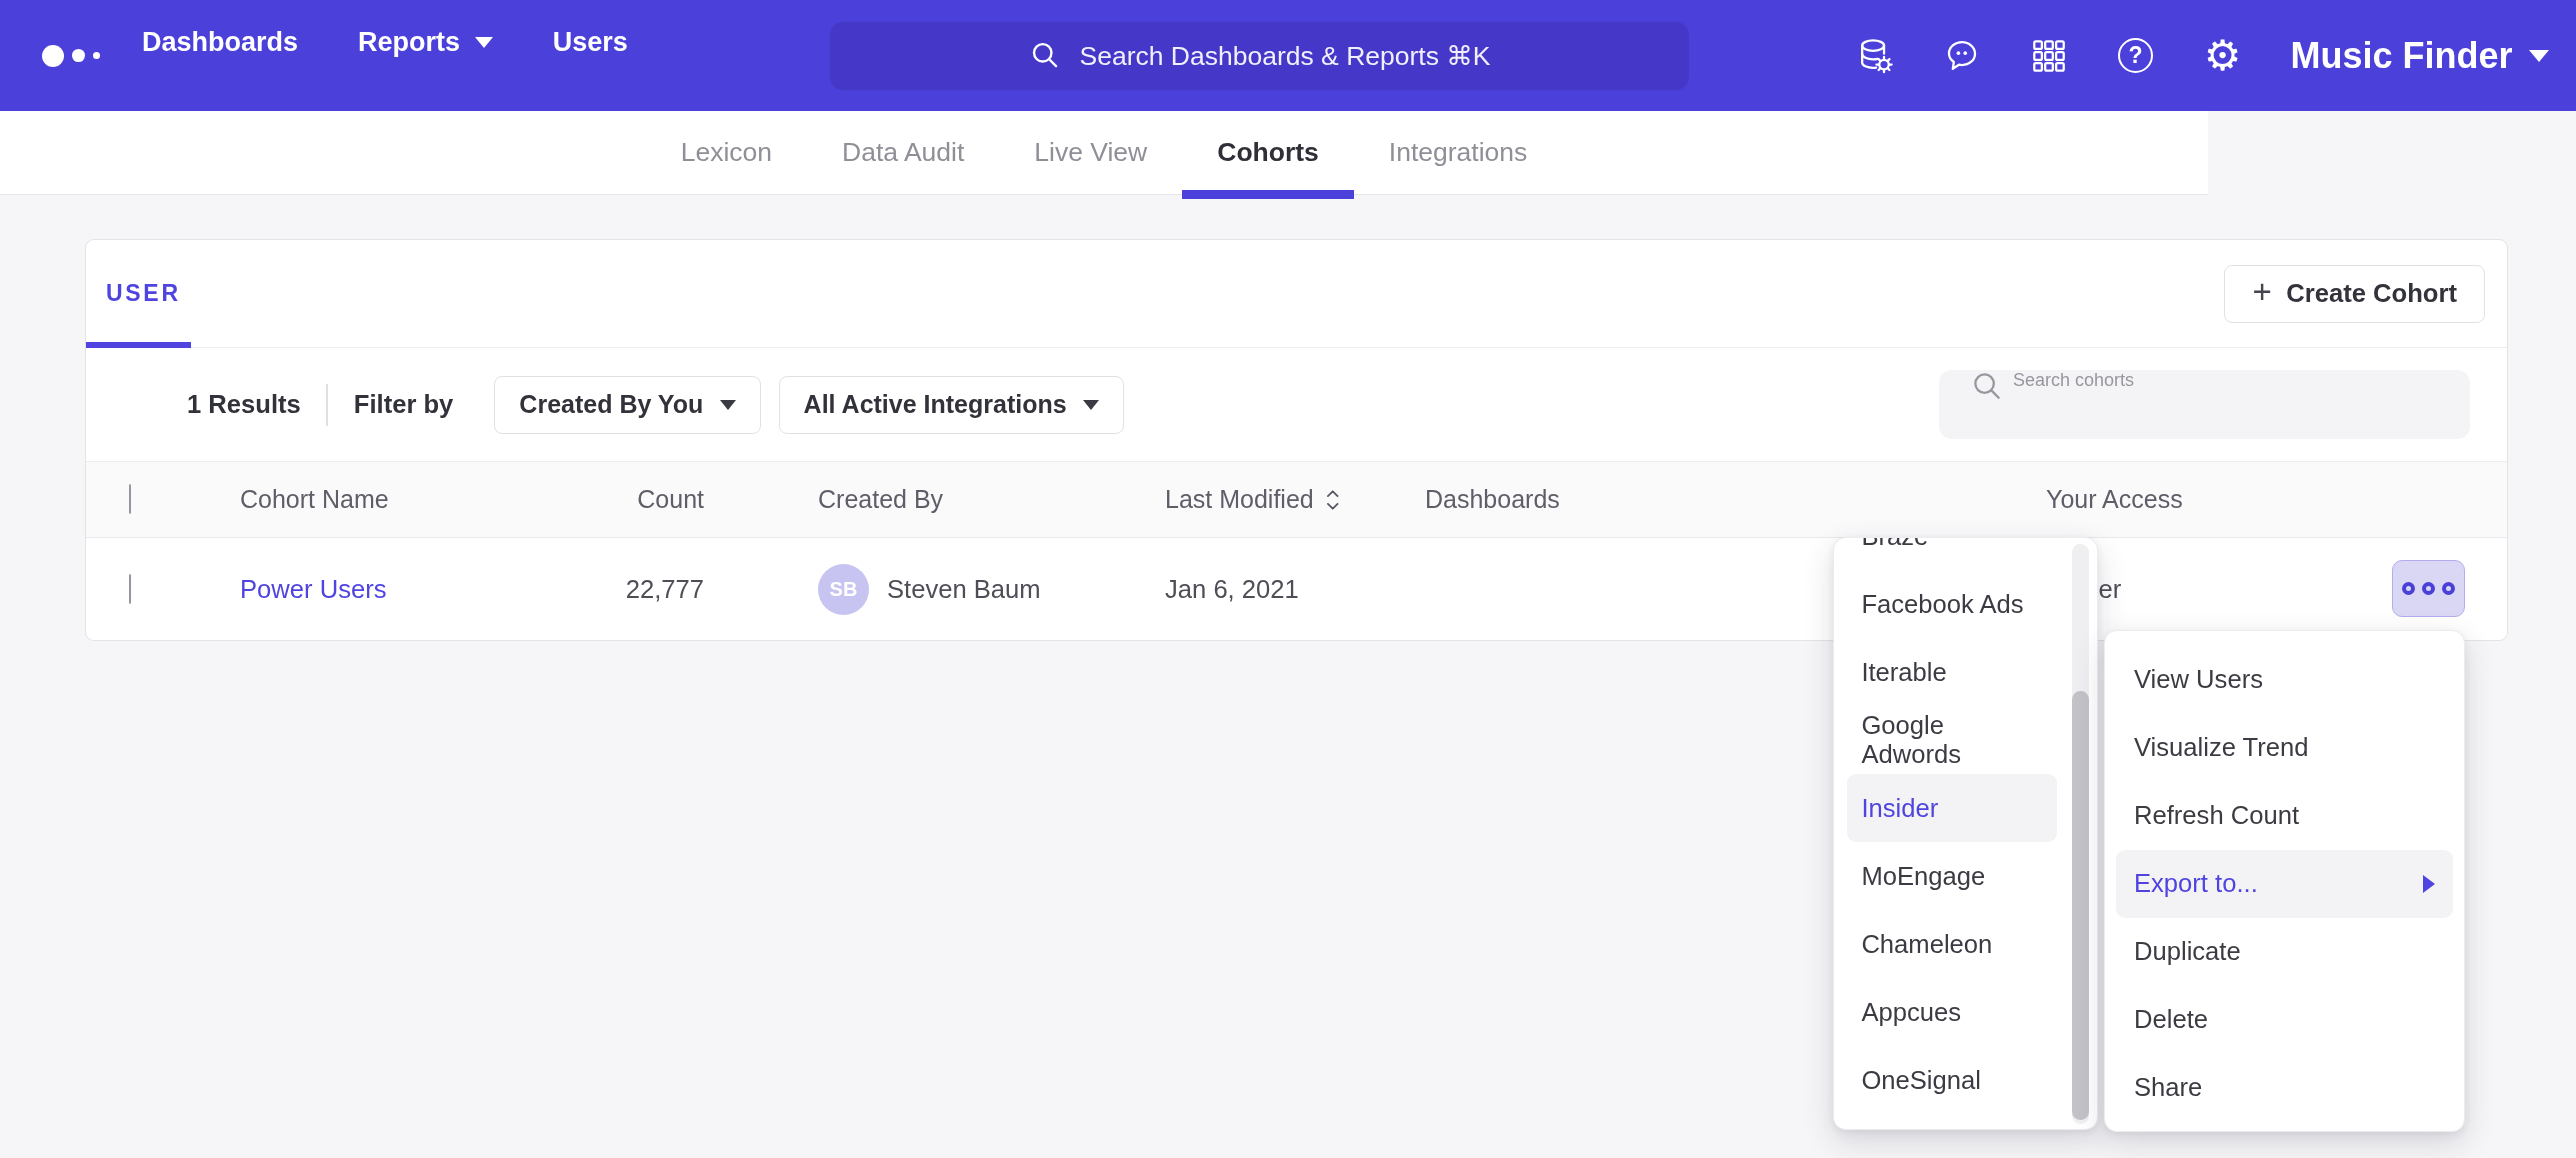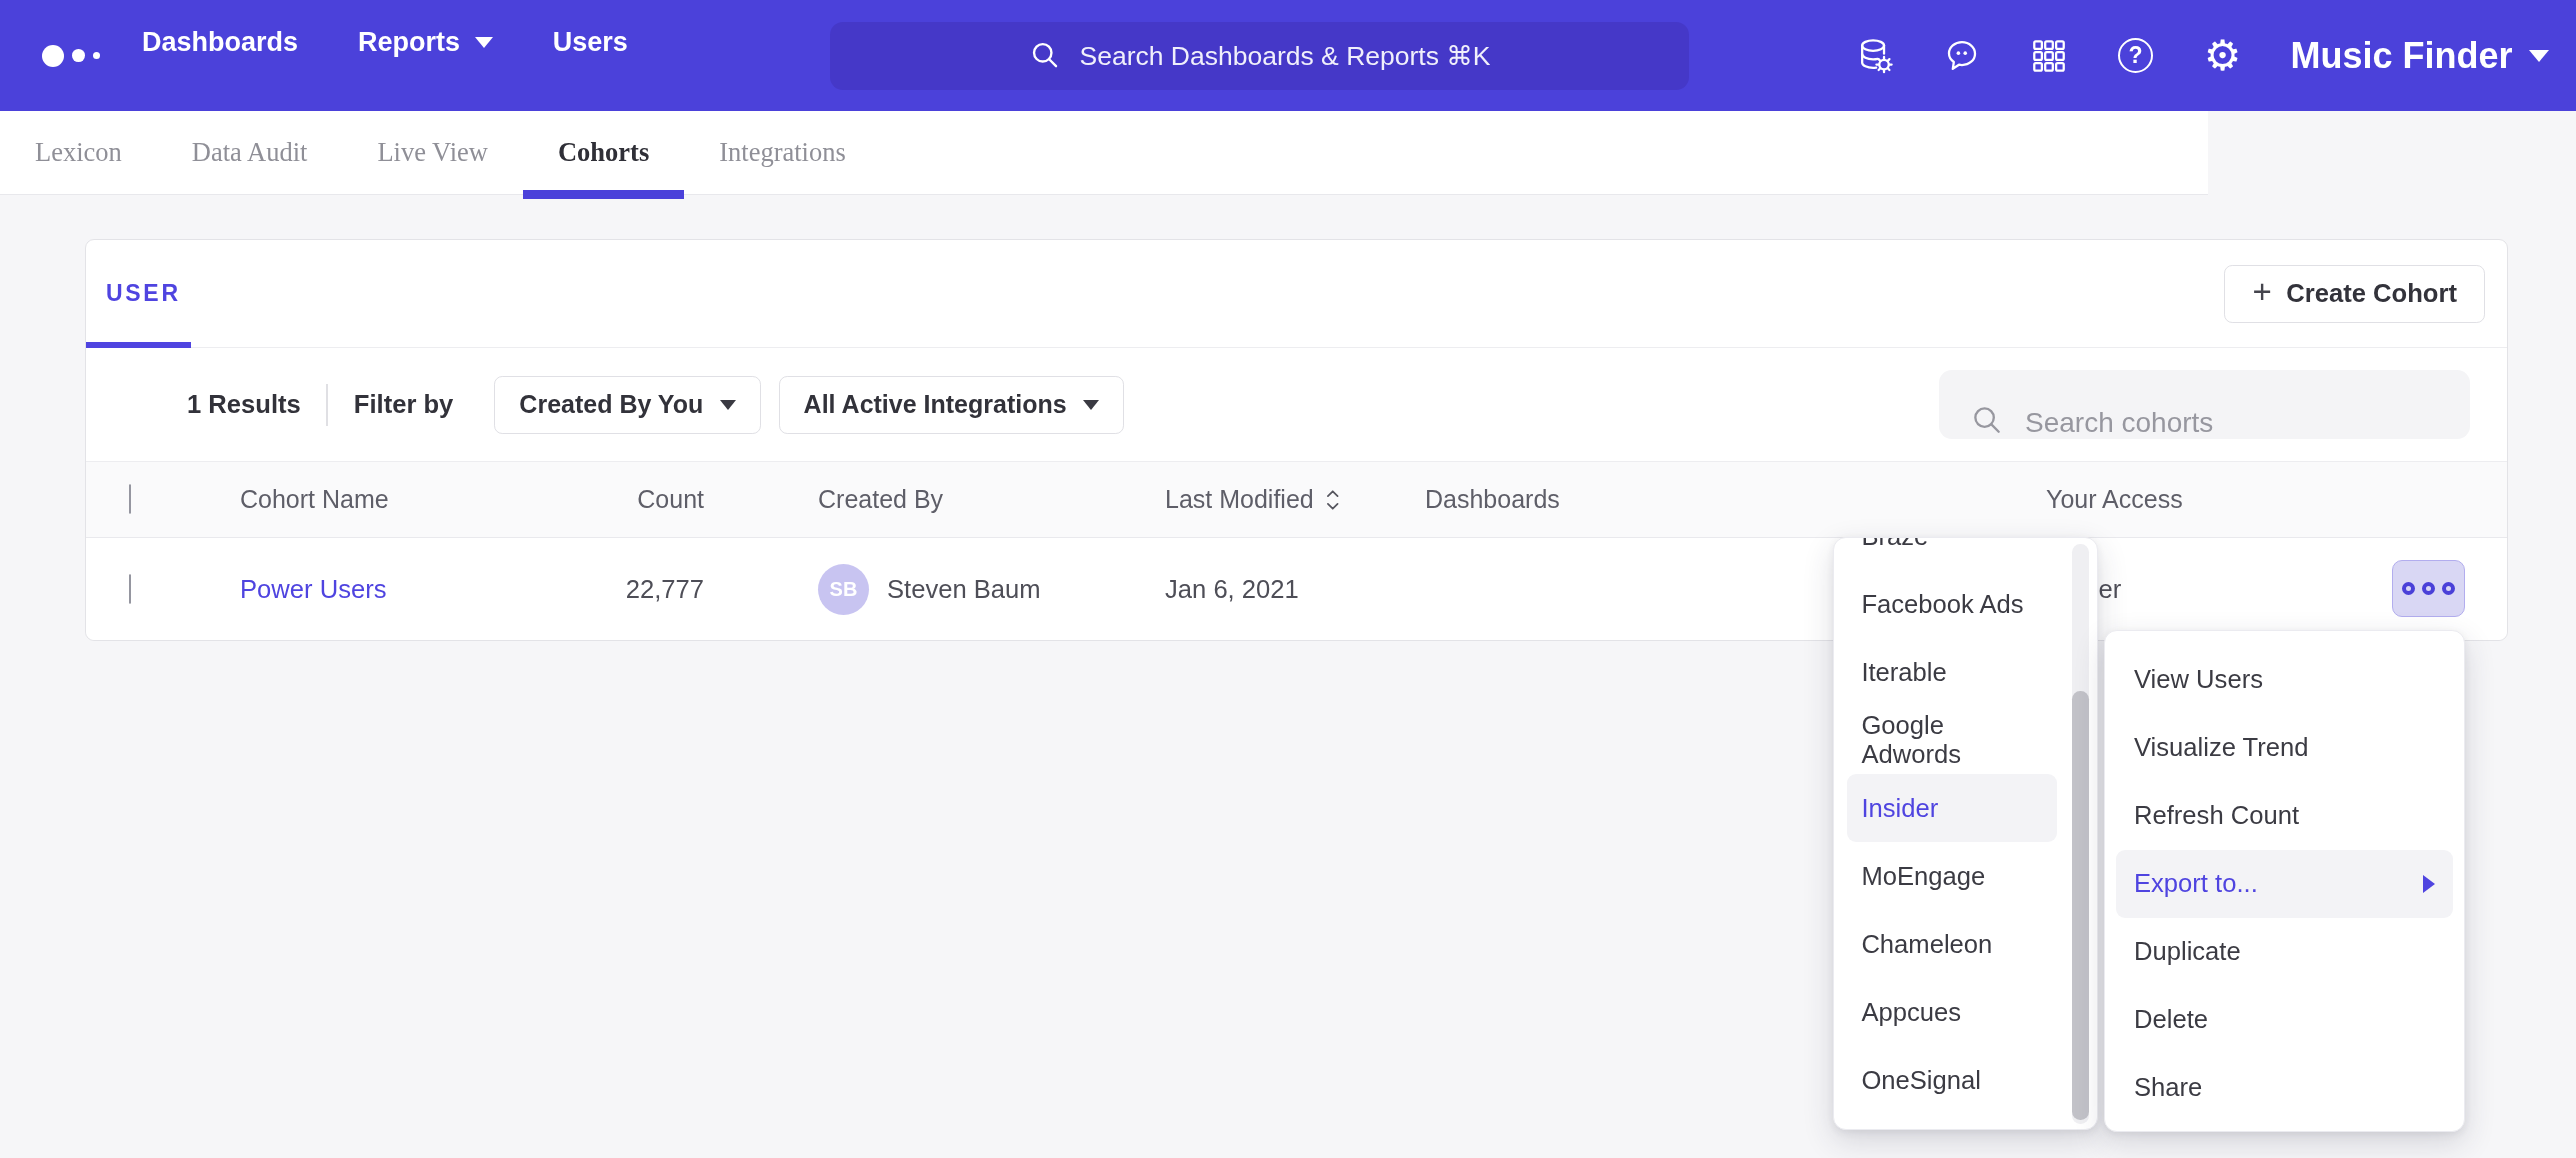--- a/index.html
+++ b/index.html
@@ -36,21 +36,21 @@
   .help-circle { width:35px; height:35px; border:2.7px solid #fff; border-radius:50%; display:flex; align-items:center; justify-content:center; }
   .help-circle::after { content:"?"; color:#fff; font-size:23px; font-weight:bold; }
   .gear-glyph::after { content:"\2699"; color:#fff; font-size:42px; line-height:1; }
   .project-switcher { display:flex; align-items:center; gap:16.4px; color:#fff; font-size:36px; font-weight:bold; cursor:pointer; }
   .project-switcher .caret-down { display:block; border-left-width:10px; border-right-width:10px; border-top-width:12px; }
 
   
   .subnav {
     position:absolute; left:0; top:111px; width:2208px; height:84px;
     background:#fff; border-bottom:0.9px solid #e8e8ec;
-    display:flex; font-family:Liberation Serif, serif;
+    display:flex; justify-content:center;
   }
   .subtab {
     position:relative; height:100%; padding:0 35px; display:flex; align-items:center;
     font-size:26.5px; color:#8f8f97; cursor:pointer;
   }
   .subtab.active { color:#2f2f37; font-weight:bold; }
   .subtab.active::after {
     content:""; position:absolute; left:0; right:0; bottom:-4.6px; height:9px;
     background:#4b41da;
   }
@@ -83,22 +83,22 @@
   .filter-by { font-size:25.6px; font-weight:bold; color:#32323a; }
   .dropdown-btn {
     height:58px; margin-left:41px; padding:0 24px; border:1.8px solid #e0e0e5; border-radius:8.2px; background:#fff;
     display:flex; align-items:center; gap:16.4px;
     font-size:25px; font-weight:bold; color:#32323a; cursor:pointer;
   }
   .dropdown-btn .caret-down { display:block; color:#3a3a42; border-left-width:8.2px; border-right-width:8.2px; border-top-width:10px; }
   .dropdown-btn + .dropdown-btn { margin-left:18px; }
   .cohort-search {
     margin-left:auto; width:531px; height:69px; border-radius:12.8px; background:#f4f4f6;
-    display:flex; align-items:flex-end; gap:20px; padding:0 9px 0 31px;
-    font-size:28px; color:#97979f; cursor:text;
+    display:flex; align-items:flex-start; gap:8px; padding:0 9px 0 31px;
+    font-size:18px; color:#97979f; cursor:text;
   }
 
   .grid-cols {
     display:grid;
     grid-template-columns:154px 324px 140px 461px 260px 621px 1fr;
     align-items:center;
   }
   .table-head {
     height:76px; background:#fafafb; border-bottom:0.9px solid #e9e9ed;
     font-size:25px; color:#5e5e68;

